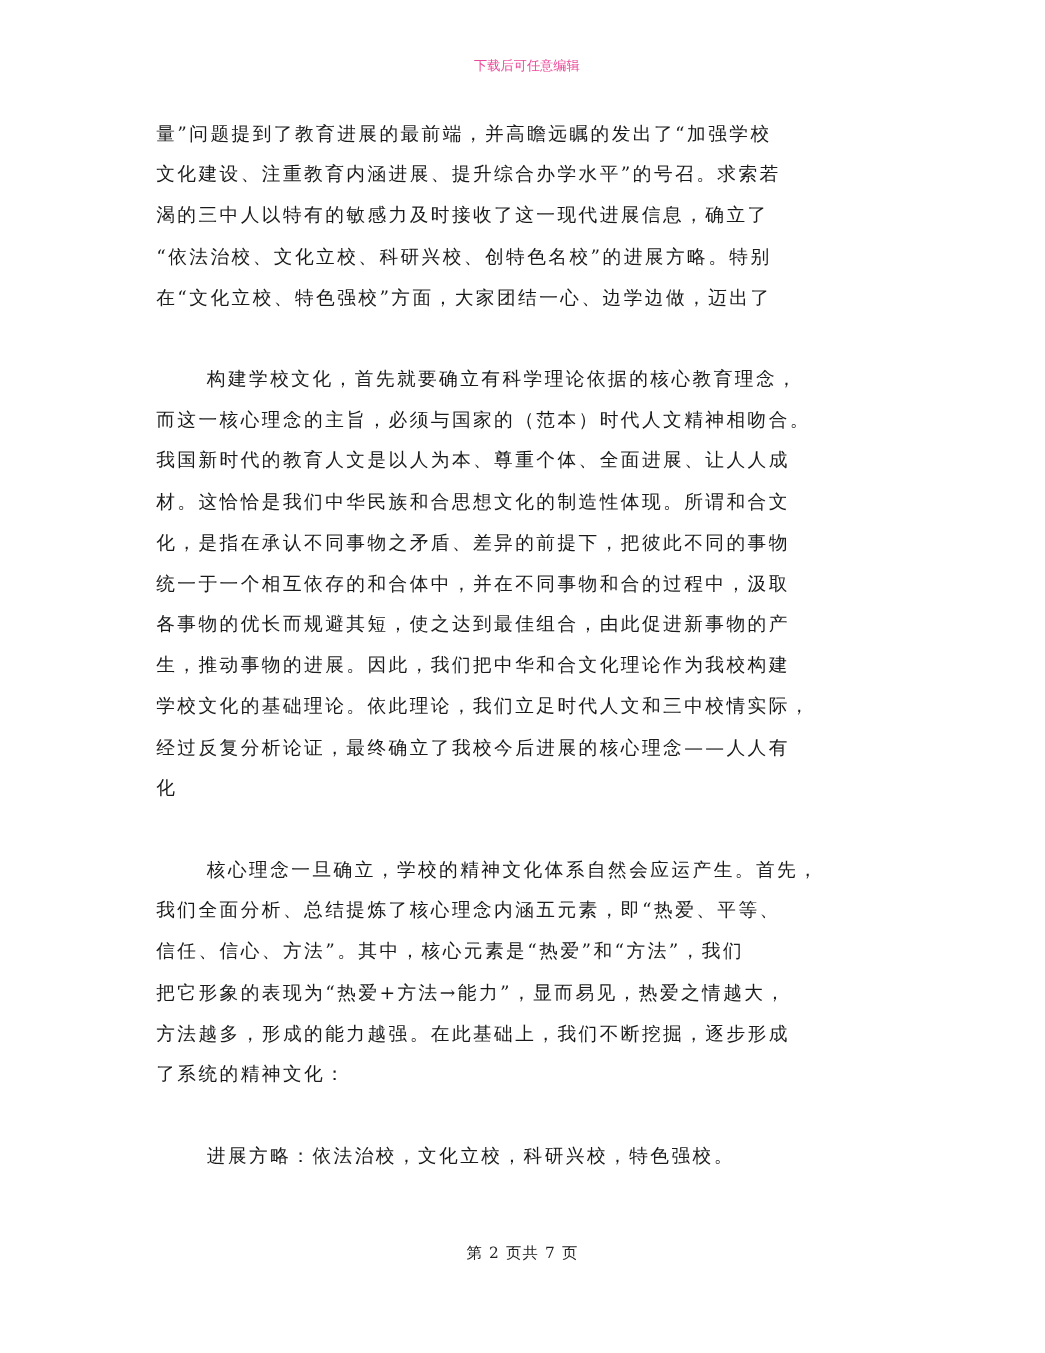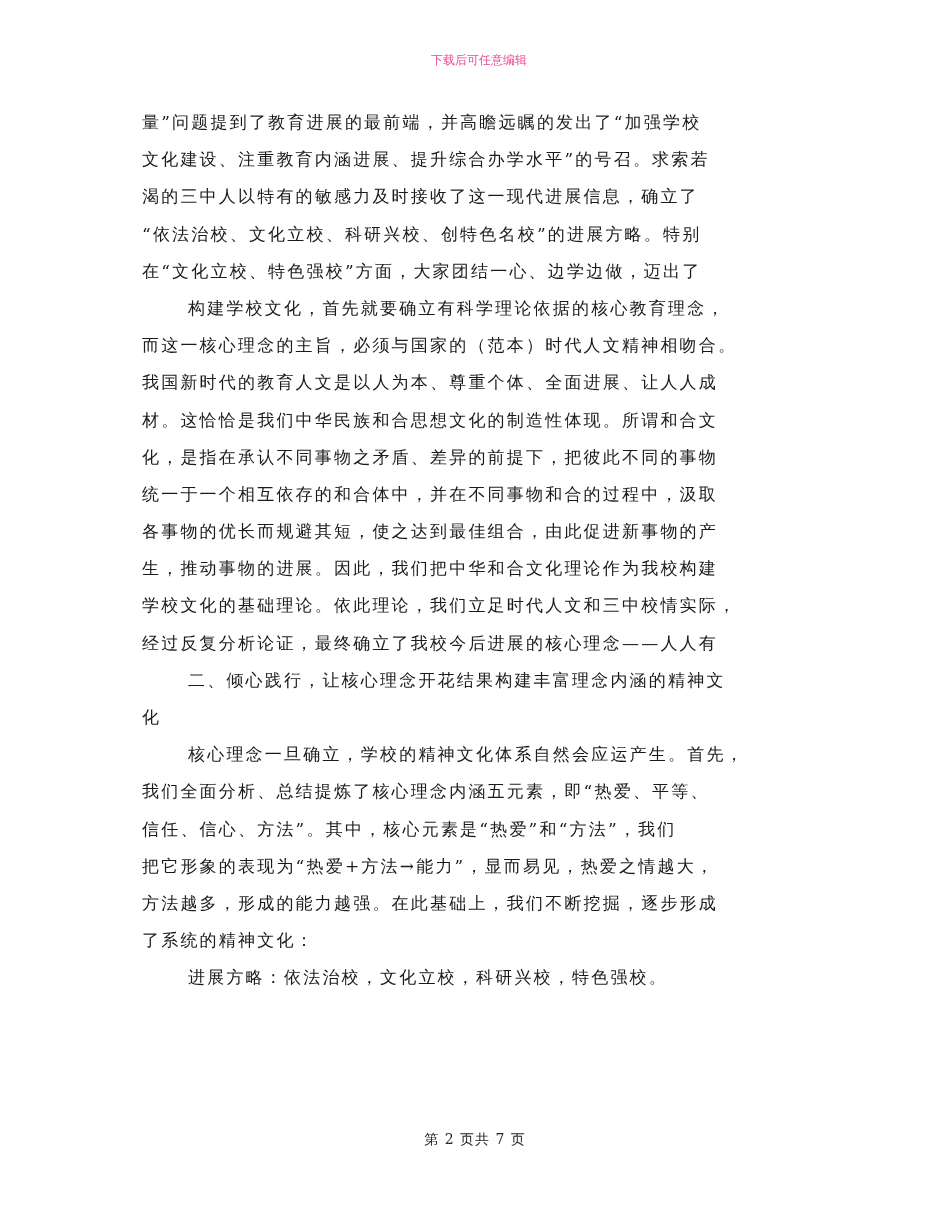--- a/index.html
+++ b/index.html
@@ -3,21 +3,21 @@
 <meta charset="utf-8">
 <style>
   html, body { margin: 0; padding: 0; background: #ffffff; }
   body { width: 950px; height: 1230px; position: relative; overflow: hidden;
          font-family: "DejaVu Serif", "Liberation Serif", serif; color: #1a1a1a; }
   .header { position: absolute; top: 52px; left: 4px; width: 950px; text-align: center;
             font-size: 12px; color: #ec4899; }
   .body-text { position: absolute; top: 104px; left: 142px; width: 680px; }
   .line { height: 37.2px; line-height: 37.2px; font-size: 17px; letter-spacing: 2.2px;
           white-space: nowrap; }
-  .indent { padding-left: 46px; }
+  .indent { padding-left: 46px; margin-top: 37px; }
   .footer { position: absolute; top: 1131px; left: 0; width: 950px; text-align: center;
             font-size: 14px; color: #222; letter-spacing: 1px; }
 </style>
 </head>
 <body>
 
 <div class="header">下载后可任意编辑</div>
 
 <div class="body-text">
   <div class="line">量”问题提到了教育进展的最前端，并高瞻远瞩的发出了“加强学校</div>
@@ -28,21 +28,20 @@
   <div class="line indent">构建学校文化，首先就要确立有科学理论依据的核心教育理念，</div>
   <div class="line">而这一核心理念的主旨，必须与国家的（范本）时代人文精神相吻合。</div>
   <div class="line">我国新时代的教育人文是以人为本、尊重个体、全面进展、让人人成</div>
   <div class="line">材。这恰恰是我们中华民族和合思想文化的制造性体现。所谓和合文</div>
   <div class="line">化，是指在承认不同事物之矛盾、差异的前提下，把彼此不同的事物</div>
   <div class="line">统一于一个相互依存的和合体中，并在不同事物和合的过程中，汲取</div>
   <div class="line">各事物的优长而规避其短，使之达到最佳组合，由此促进新事物的产</div>
   <div class="line">生，推动事物的进展。因此，我们把中华和合文化理论作为我校构建</div>
   <div class="line">学校文化的基础理论。依此理论，我们立足时代人文和三中校情实际，</div>
   <div class="line">经过反复分析论证，最终确立了我校今后进展的核心理念——人人有</div>
-  <div class="line indent">二、倾心践行，让核心理念开花结果构建丰富理念内涵的精神文</div>
   <div class="line">化</div>
   <div class="line indent">核心理念一旦确立，学校的精神文化体系自然会应运产生。首先，</div>
   <div class="line">我们全面分析、总结提炼了核心理念内涵五元素，即“热爱、平等、</div>
   <div class="line">信任、信心、方法”。其中，核心元素是“热爱”和“方法”，我们</div>
   <div class="line">把它形象的表现为“热爱+方法→能力”，显而易见，热爱之情越大，</div>
   <div class="line">方法越多，形成的能力越强。在此基础上，我们不断挖掘，逐步形成</div>
   <div class="line">了系统的精神文化：</div>
   <div class="line indent">进展方略：依法治校，文化立校，科研兴校，特色强校。</div>
 </div>
 

